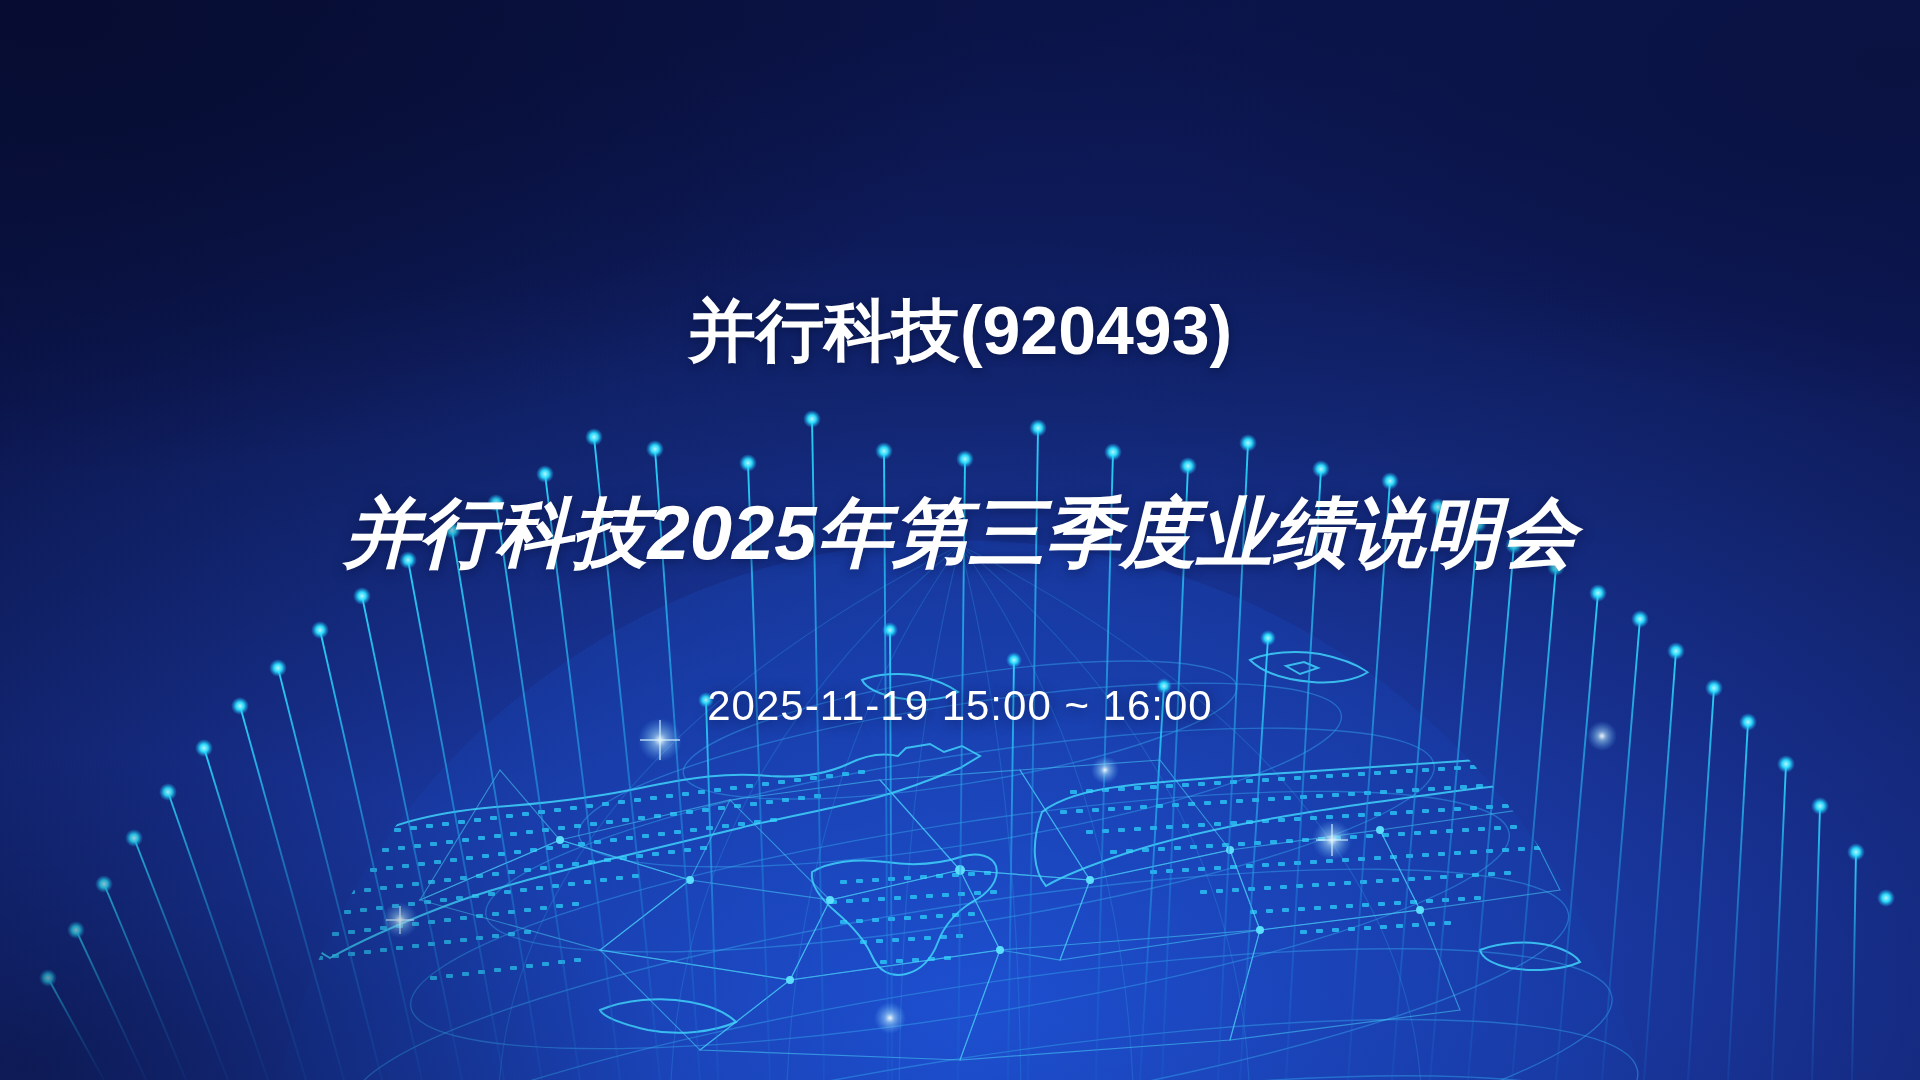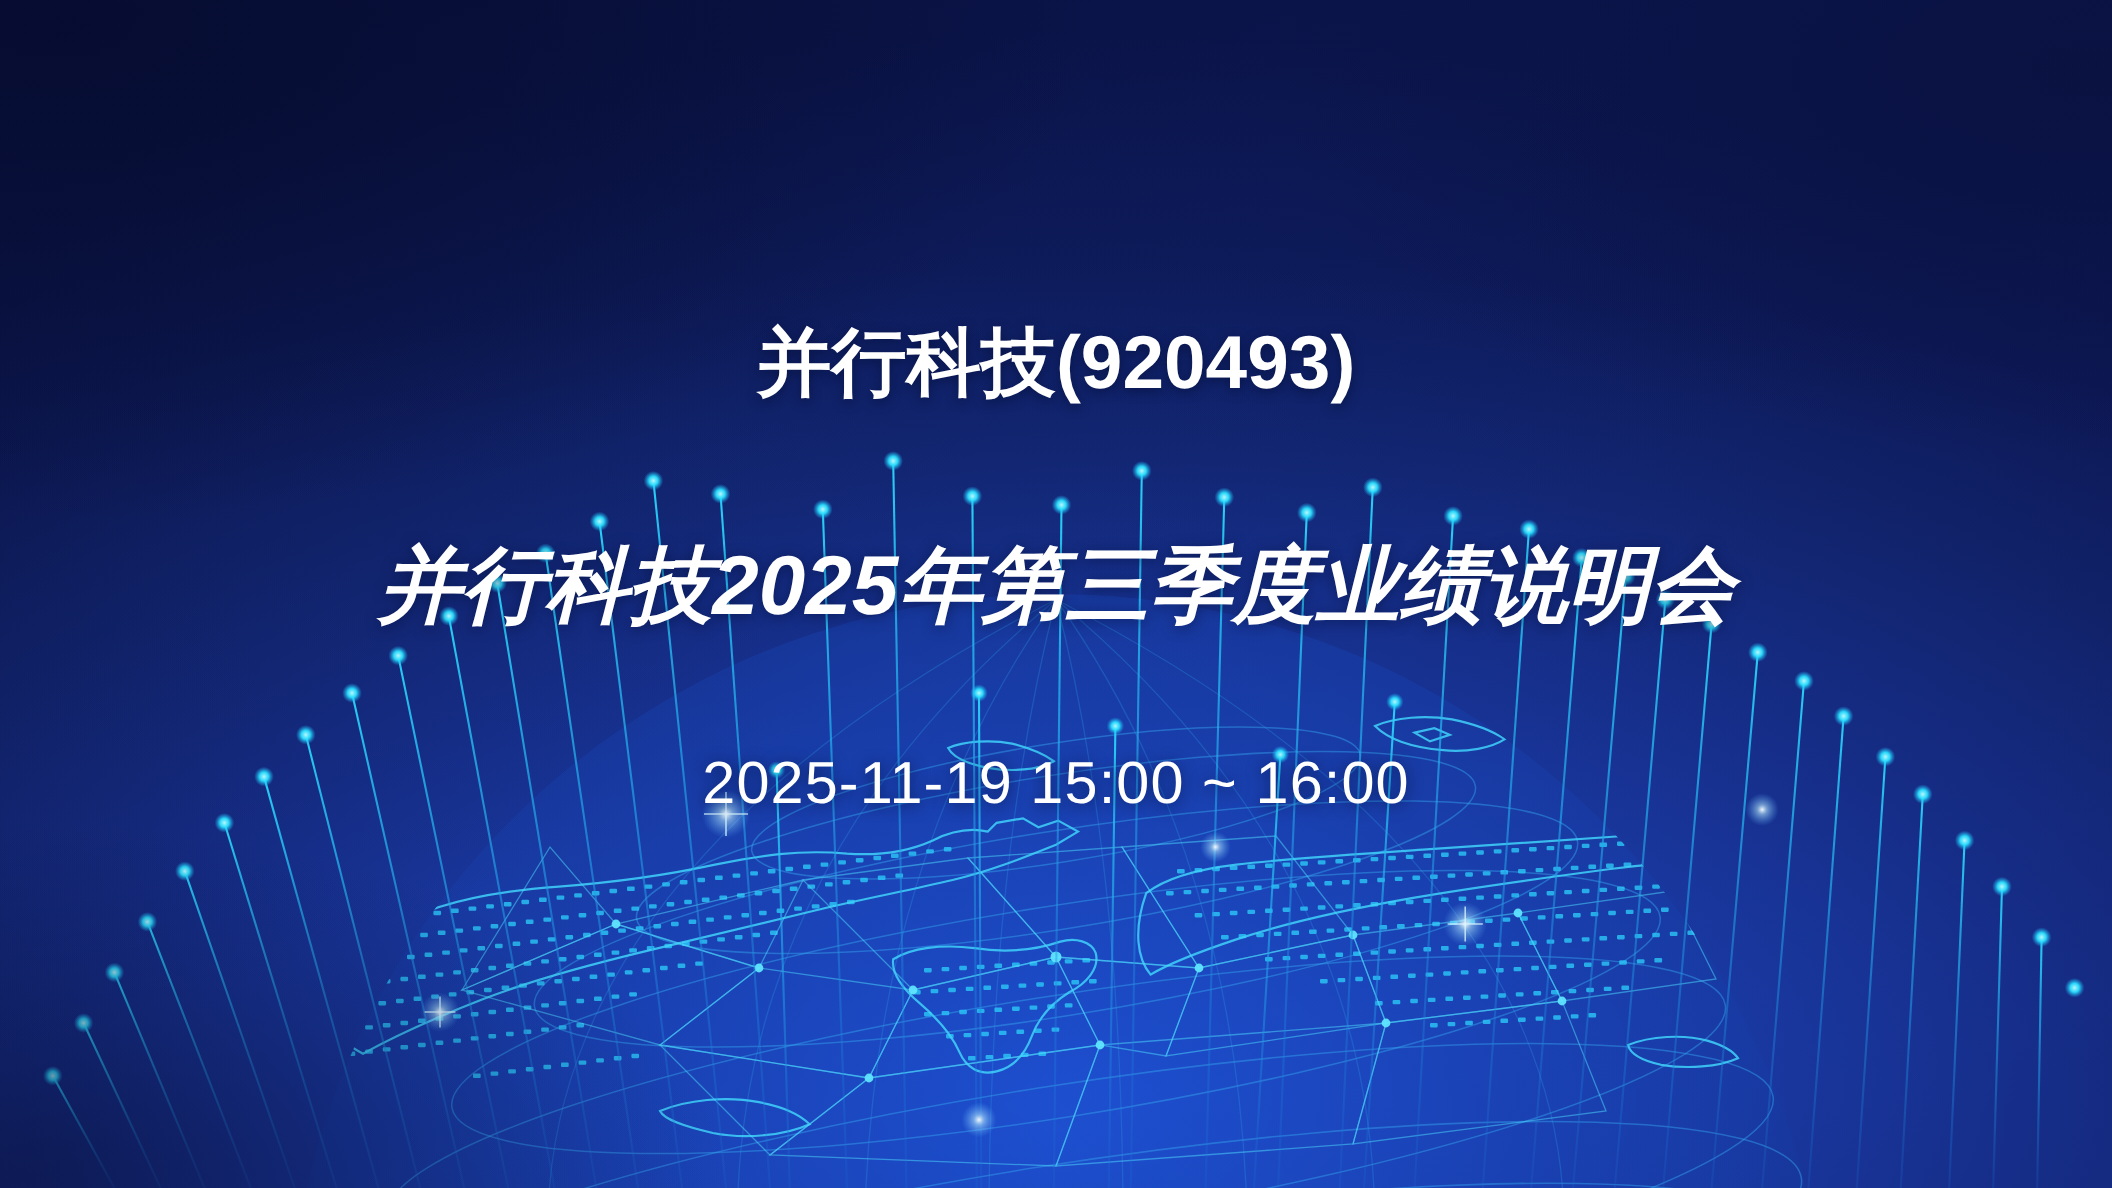--- a/index.html
+++ b/index.html
@@ -74,21 +74,21 @@
     color: #ffffff;
     line-height: 1;
     white-space: nowrap;
     text-shadow: 0 2px 12px rgba(4,12,50,0.5);
     font-style: italic;
   }
   .line-datetime {
     position: absolute;
     top: 685px;
     left: 0; right: 0;
-    font-size: 54px;
+    font-size: 42px;
     font-weight: normal;
     color: #ffffff;
     line-height: 1;
     white-space: nowrap;
     letter-spacing: 1px;
     text-shadow: 0 2px 14px rgba(4,12,50,0.65);
   }
 </style>
 </head>
 <body>

